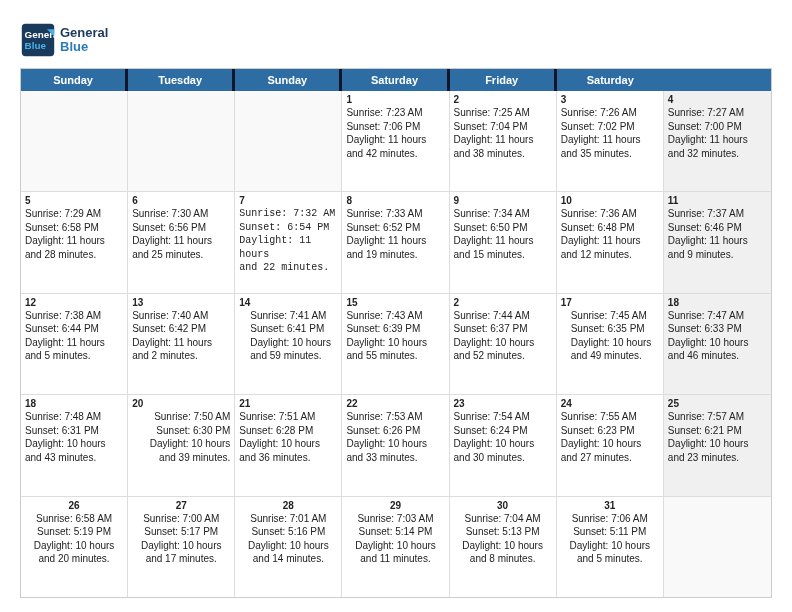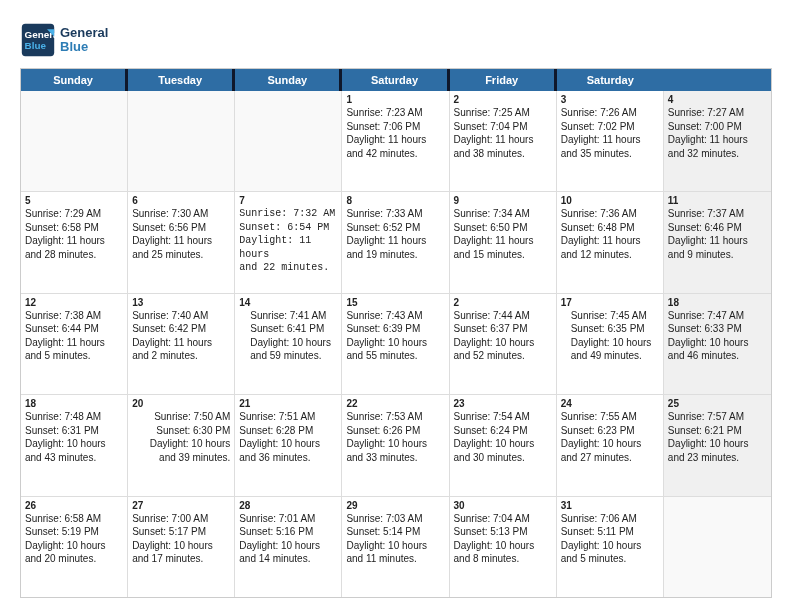--- a/index.html
+++ b/index.html
@@ -78,21 +78,21 @@
       flex: 1;
       display: flex;
       flex-direction: column;
     }
     .cal-row {
       display: grid;
       grid-template-columns: repeat(7, 1fr);
       flex: 1;
       border-bottom: 1px solid #ddd;
     }
-    .cal-row:last-child { border-bottom: none; }
+    .cal-row:last-child { border-bottom: none; text-align: center; }
     .cal-cell {
       border-right: 1px solid #ddd;
       padding: 3px 4px;
       font-size: 8.5px;
       color: #222;
       min-height: 0;
       overflow: hidden;
       background: #fff;
     }
     .cal-cell:last-child { border-right: none; }

